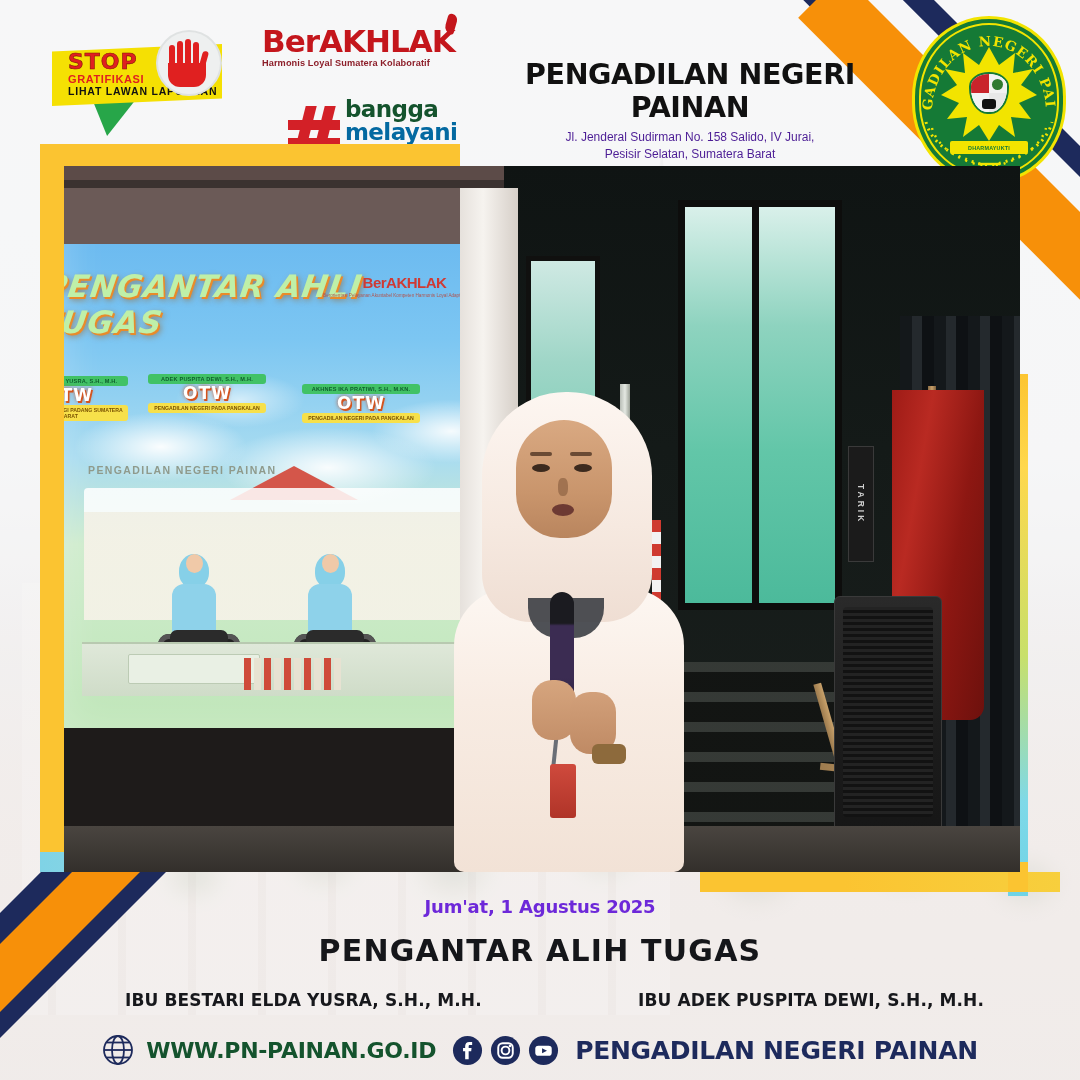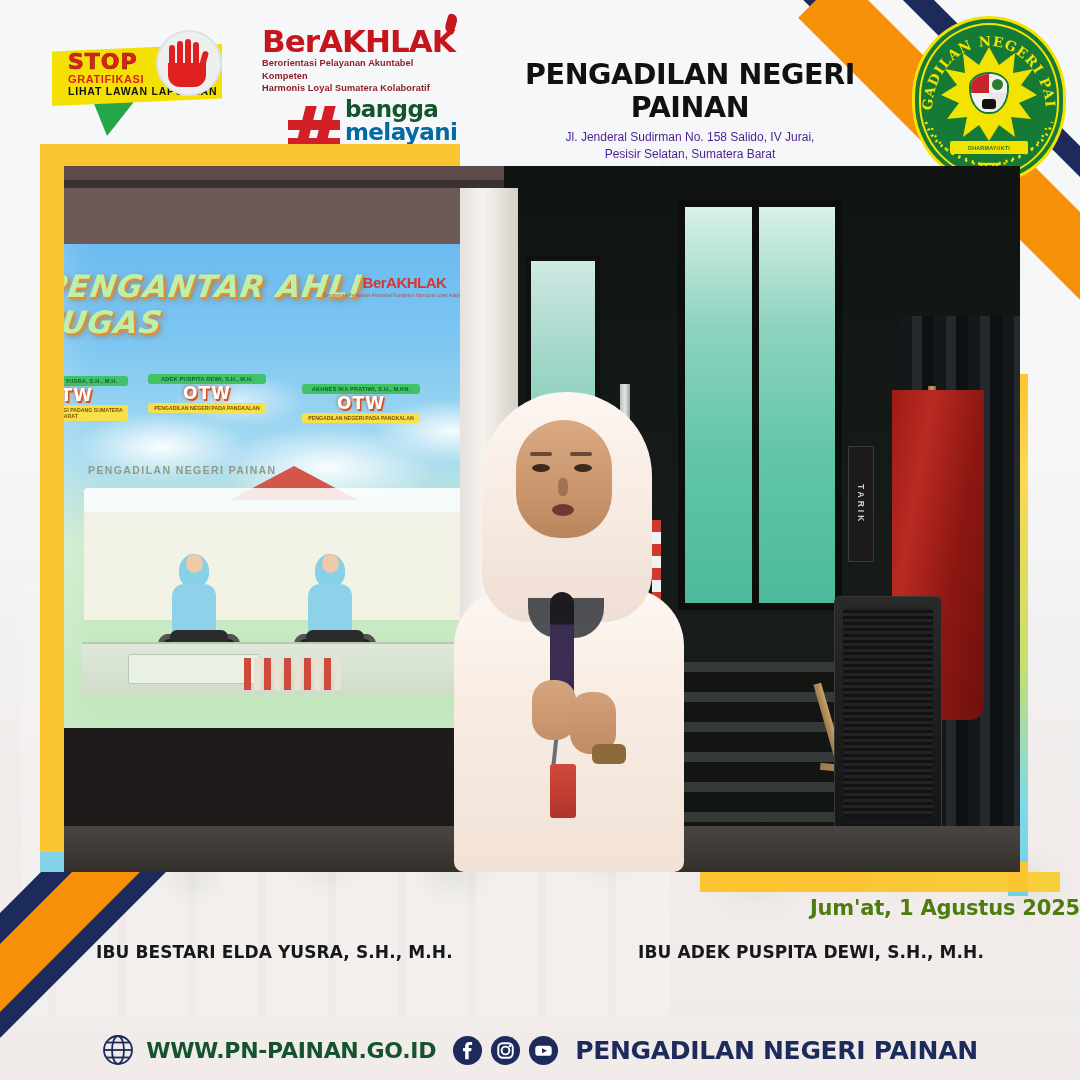--- a/index.html
+++ b/index.html
@@ -402,29 +402,28 @@
     position:absolute; left:96px; top:372px; width:26px; height:54px;
     background:linear-gradient(180deg,#cf4a3d,#b03428); border-radius:3px;
   }
   #p-lanyard {
     position:absolute; left:104px; top:246px; width:4px; height:130px; background:#6a6e76; transform:rotate(6deg);
   }
 
   
   #caption { position:absolute; left:0; top:896px; width:1080px; text-align:center; }
   #cap-date {
-    font-size:21px; font-weight:bold; color:#4d7c0f; letter-spacing:-.2px;
+    font-size:18px; font-weight:bold; color:#6d28d9; letter-spacing:-.2px;
     font-family:"DejaVu Sans", sans-serif;
-    text-align:right;
   }
   #cap-title {
     margin-top:16px; font-size:30px; font-weight:bold; color:#15161a; letter-spacing:1.2px;
     font-family:"DejaVu Sans", sans-serif;
   }
-  #cap-names { margin-top:22px; position:relative; height:50px; }
+  #cap-names { margin-top:22px; position:relative; height:50px;margin-left:29px; }
   .name-row { position:absolute; width:100%; display:flex; justify-content:space-between; padding:0 96px; }
   .name-row:nth-child(1) { top:0; }
   .name-row:nth-child(2) { top:24px; }
   .name { font-size:17px; font-weight:bold; color:#17181c; letter-spacing:.1px;
     font-family:"DejaVu Sans", sans-serif; white-space:nowrap; }
   .name.left { text-align:left; }
   .name.right { text-align:right; }
   .row2 { padding:0 96px; }
 
   
@@ -486,21 +485,20 @@
       </g>
     </svg>
   </div>
 </div>
 
 <div id="berakhlak">
   <div id="ber-word">
     <span class="ber">BerAKHLAK</span>
     <span id="ber-tick"></span>
   </div>
-  <div class="ber-tag">Berorientasi Pelayanan Akuntabel Kompeten</div>
   <div class="ber-tag">Harmonis Loyal Sumatera Kolaboratif</div>
 </div>
 
 <div id="bangga">
   <div id="bangga-hash">
     <span class="h1"></span>
       <span class="h2"></span>
       <span class="v1"></span>
       <span class="v2"></span>
   </div>
@@ -677,20 +675,21 @@
         <div id="p-hand-r"></div>
         <div id="p-watch"></div>
         <div id="p-badge"></div>
       </div>
     </div>
   </div>
 </div>
 
 <div id="caption">
   <div id="cap-date">Jum'at, 1 Agustus 2025</div>
+  <div id="cap-title">PENGANTAR ALIH TUGAS</div>
   <div id="cap-names">
     <div class="name-row">
       <span class="name left">IBU BESTARI ELDA YUSRA, S.H., M.H.</span>
       <span class="name right">IBU ADEK PUSPITA DEWI, S.H., M.H.</span>
     </div>
   </div>
 </div>
 
 <div id="footer">
   <svg id="globe-icon" viewBox="0 0 32 32">

